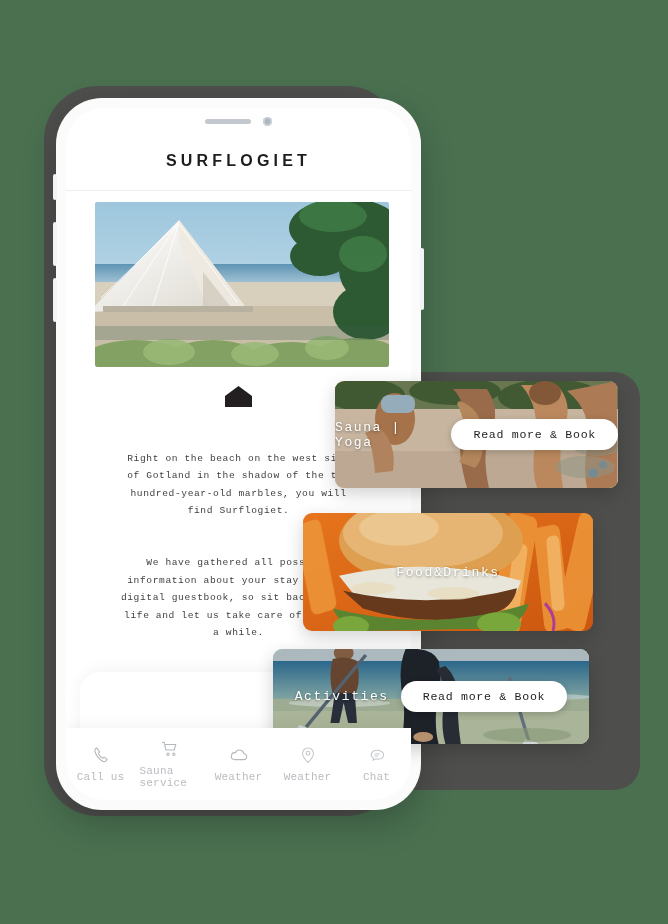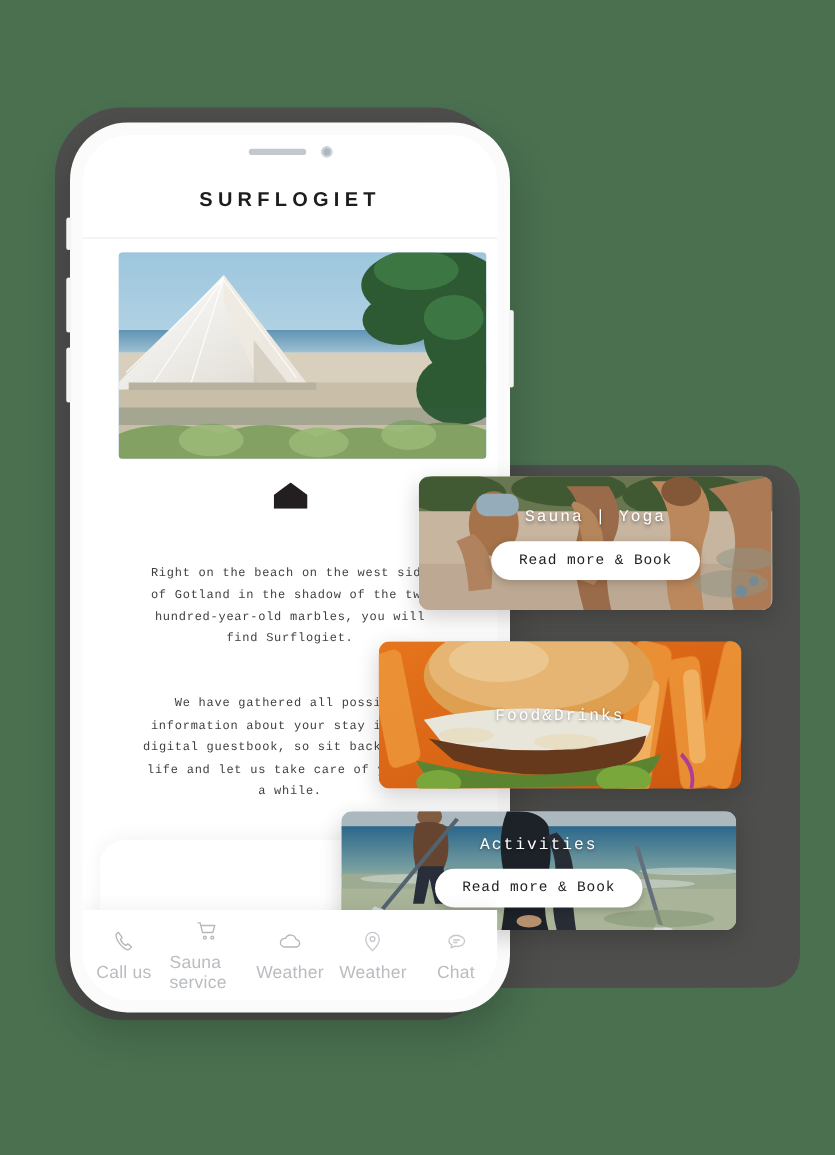--- a/index.html
+++ b/index.html
@@ -26,20 +26,21 @@
   .backdrop-cards3{
     position:absolute;left:252px;top:640px;width:330px;height:150px;
     background:#4e4e4c;border-radius:26px;
   }
 
   
   .phone{
     position:absolute;left:56px;top:98px;width:352px;height:712px;
     background:#fbfbfc;border-radius:46px;
     box-shadow:0 14px 34px rgba(0,0,0,.22);
+    padding-left:13px;
   }
   .btn-side{position:absolute;left:-3px;background:#f2f3f4;border-radius:2px;width:4px;}
   .btn-mute{top:76px;height:26px;}
   .btn-vup{top:124px;height:44px;}
   .btn-vdn{top:180px;height:44px;}
   .btn-power{position:absolute;right:-3px;top:150px;width:4px;height:62px;background:#f2f3f4;border-radius:2px;}
 
   .screen{
     position:absolute;left:10px;top:10px;right:10px;bottom:10px;
     background:#ffffff;border-radius:38px;overflow:hidden;
@@ -84,32 +85,32 @@
     position:absolute;left:14px;right:14px;bottom:50px;height:78px;
     background:#ffffff;border-radius:20px;box-shadow:0 -2px 16px rgba(0,0,0,.05);
   }
   .navbar{
     position:absolute;left:0;right:0;bottom:0;height:72px;background:#ffffff;
     border-bottom-left-radius:38px;border-bottom-right-radius:38px;
     display:flex;align-items:center;justify-content:space-around;
     box-shadow:0 -3px 14px rgba(0,0,0,.05);z-index:4;
   }
   .nav-item{display:flex;flex-direction:column;align-items:center;gap:6px;width:60px;}
-  .nav-item .lbl{font-size:14px;color:#b9bcc0;letter-spacing:.2px;}
+  .nav-item .lbl{font-size:11px;color:#b9bcc0;letter-spacing:.2px;font-family:Liberation Mono, monospace;}
   .nav-item svg{display:block;}
 
   
   .promo{
     position:absolute;border-radius:9px;overflow:hidden;
     box-shadow:0 6px 18px rgba(0,0,0,.18);
   }
   .promo .bg{position:absolute;inset:0;}
   .promo .bg svg{display:block;width:100%;height:100%;}
   .promo .inner{
-    position:absolute;inset:0;display:flex;flex-direction:column;
+    position:absolute;inset:0;display:flex;flex-direction:row;
     align-items:center;justify-content:center;gap:12px;
   }
   .promo .ttl{
     font-family:"Liberation Mono","DejaVu Sans Mono",monospace;
     font-size:13px;color:#ffffff;letter-spacing:1.6px;
     text-shadow:0 1px 3px rgba(0,0,0,.45);
   }
   .promo .pill{
     background:#ffffff;border-radius:22px;padding:9px 22px;
     font-family:"Liberation Mono","DejaVu Sans Mono",monospace;

